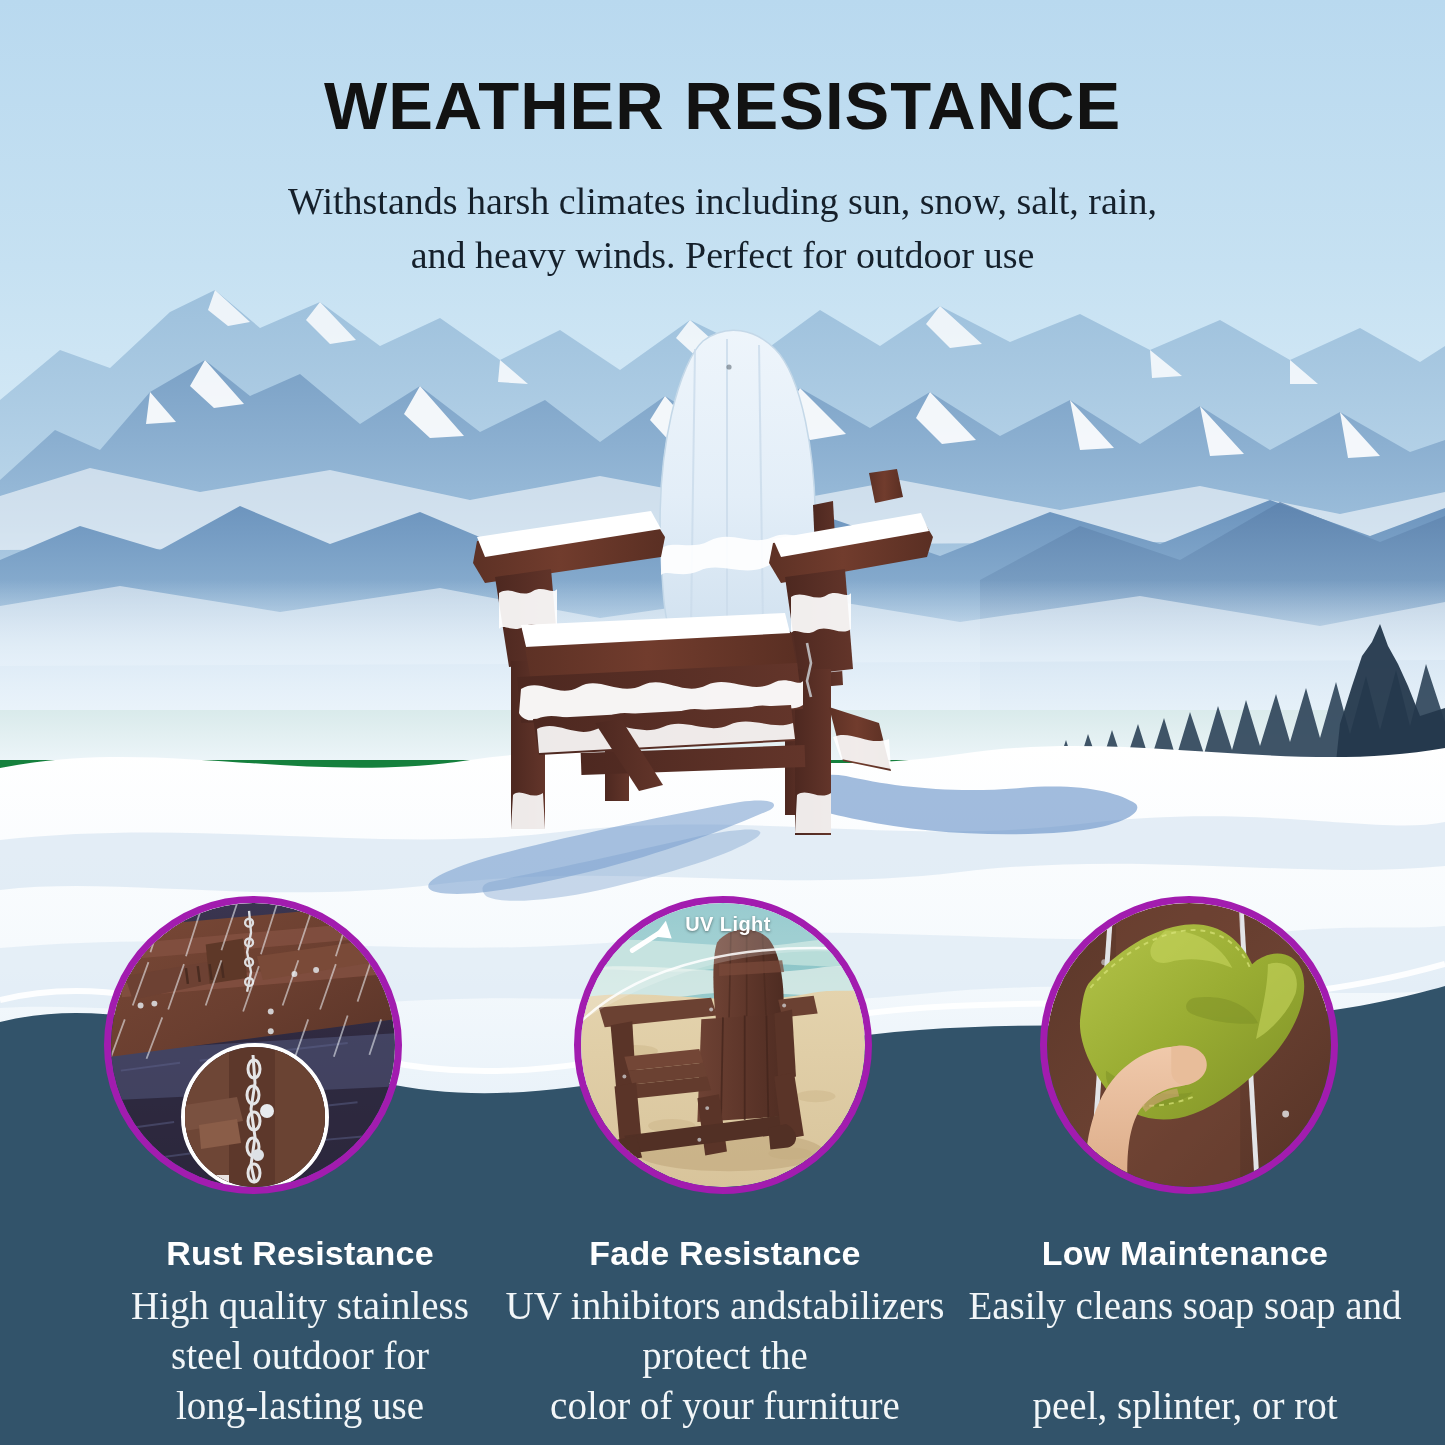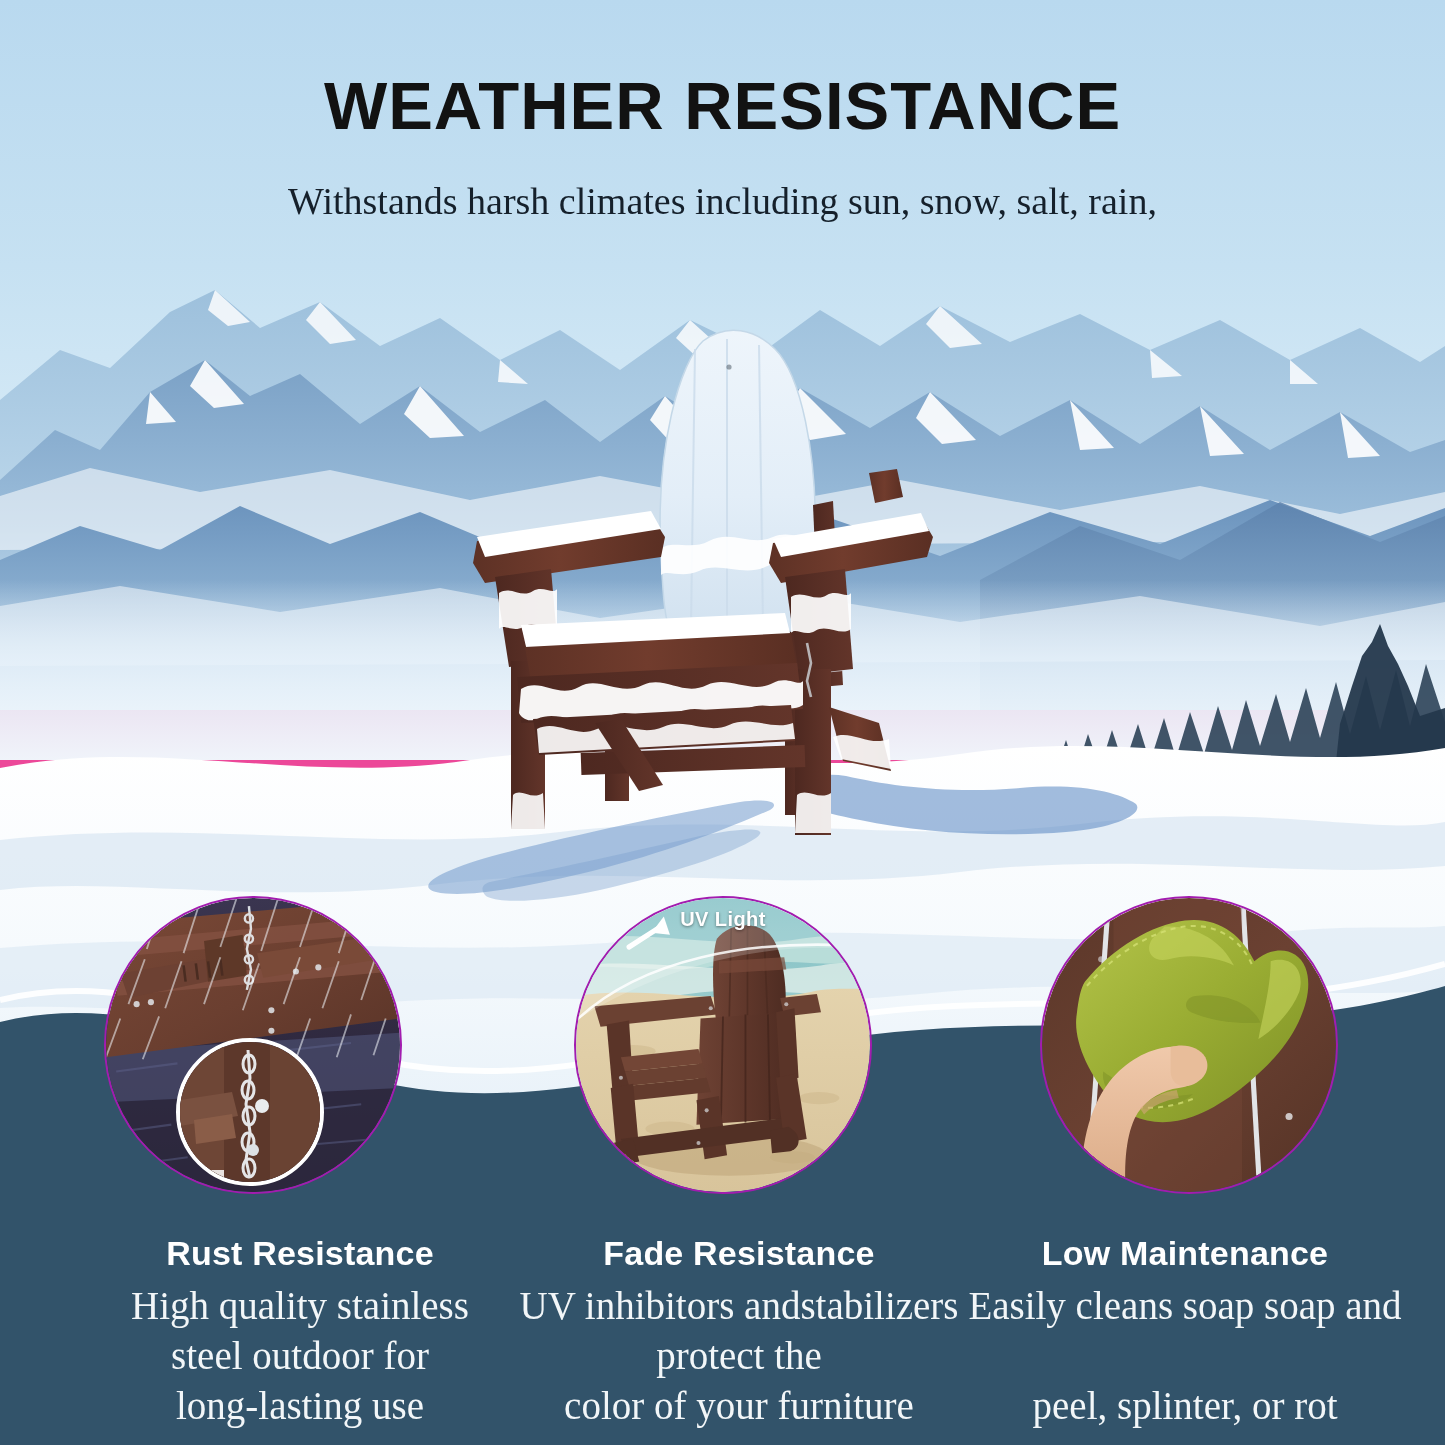--- a/index.html
+++ b/index.html
@@ -1,20 +1,20 @@
 <!DOCTYPE html>
 <html><head>
 <meta charset="utf-8">
 <style>
   html,body{margin:0;padding:0;background:#fff;}
   body{font-family:"Liberation Sans",sans-serif;}
 
   .poster{
     position:relative;width:1445px;height:1445px;overflow:hidden;
-    background:#ec4899;
+    background:#15803d;
   }
 
   
   .sky{
     position:absolute;left:0;top:0;width:1445px;height:700px;
     background:linear-gradient(180deg,#b9d9ef 0%,#c6e1f2 38%,#d8ebf7 70%,#e4f1fa 100%);
   }
 
   
   .mtn-layer{position:absolute;left:0;width:1445px;}
@@ -45,21 +45,21 @@
   }
   .subtitle{
     position:absolute;left:0;top:175px;width:1445px;text-align:center;
     font-family:"Liberation Serif",serif;
     font-size:38px;color:#15202b;line-height:1.42;
   }
 
   
   .circle{
     position:absolute;width:298px;height:298px;border-radius:50%;
-    border:2px solid #a21caf;overflow:hidden;box-sizing:border-box;
+    border:7px solid #a21caf;overflow:hidden;box-sizing:border-box;
   }
   .c1{left:104px;top:896px;}
   .c2{left:574px;top:896px;}
   .c3{left:1040px;top:896px;}
 
   .circ-inner{position:absolute;inset:0;border-radius:50%;overflow:hidden;}
 
   
   .mini-circle{
     position:absolute;left:70px;top:140px;width:148px;height:148px;border-radius:50%;
@@ -70,21 +70,21 @@
   .uv-label{
     position:absolute;left:32px;top:10px;width:230px;text-align:center;
     color:#ffffff;font-family:"Liberation Sans",sans-serif;
     font-weight:bold;font-size:20px;letter-spacing:.4px;
     text-shadow:0 1px 3px rgba(0,0,0,.45);
   }
 
   
   .feat{position:absolute;width:470px;text-align:center;}
   .f1{left:65px;top:1228px;}
-  .f2{left:504px;top:1228px;}
+  .f2{left:490px;top:1228px;}
   .f3{left:950px;top:1228px;}
 
   .feat-title{
     font-family:"Liberation Sans",sans-serif;font-weight:bold;
     font-size:34px;color:#ffffff;letter-spacing:.2px;margin:8px 0 9px 0;
     line-height:1.05;
   }
   .feat-desc{
     font-family:"Liberation Serif",serif;
     font-size:39px;color:#f2f6f8;line-height:1.28;margin:0;
@@ -234,20 +234,21 @@
   </svg>
 
   <svg class="wave-band" viewBox="0 0 1445 515" preserveAspectRatio="none">
     <path fill="#32536a" d="M0,92 C130,60 240,120 380,152 C520,184 660,140 820,112 C980,84 1140,104 1290,86 C1360,78 1410,66 1445,56 L1445,515 L0,515 Z"></path>
     <path fill="none" stroke="#ffffff" stroke-width="6" opacity=".92" d="M0,70 C130,38 240,98 380,130 C520,162 660,118 820,90 C980,62 1140,82 1290,64 C1360,56 1410,44 1445,34"></path>
   </svg>
 
   <div class="title">WEATHER RESISTANCE</div>
   <div class="subtitle">
     <div>Withstands harsh climates including sun, snow, salt, rain,</div>
+    <div>and heavy winds. Perfect for outdoor use</div>
   </div>
 
   <div class="circle c1">
     <div class="circ-inner">
       <svg viewBox="0 0 288 288" preserveAspectRatio="none" style="width:100%;height:100%;display:block;">
         <defs>
           <linearGradient id="rrDeck" x1="0" y1="0" x2="1" y2="1">
             <stop offset="0%" stop-color="#7a4937"></stop>
               <stop offset="55%" stop-color="#6b3f30"></stop>
             <stop offset="100%" stop-color="#5a3428"></stop>

